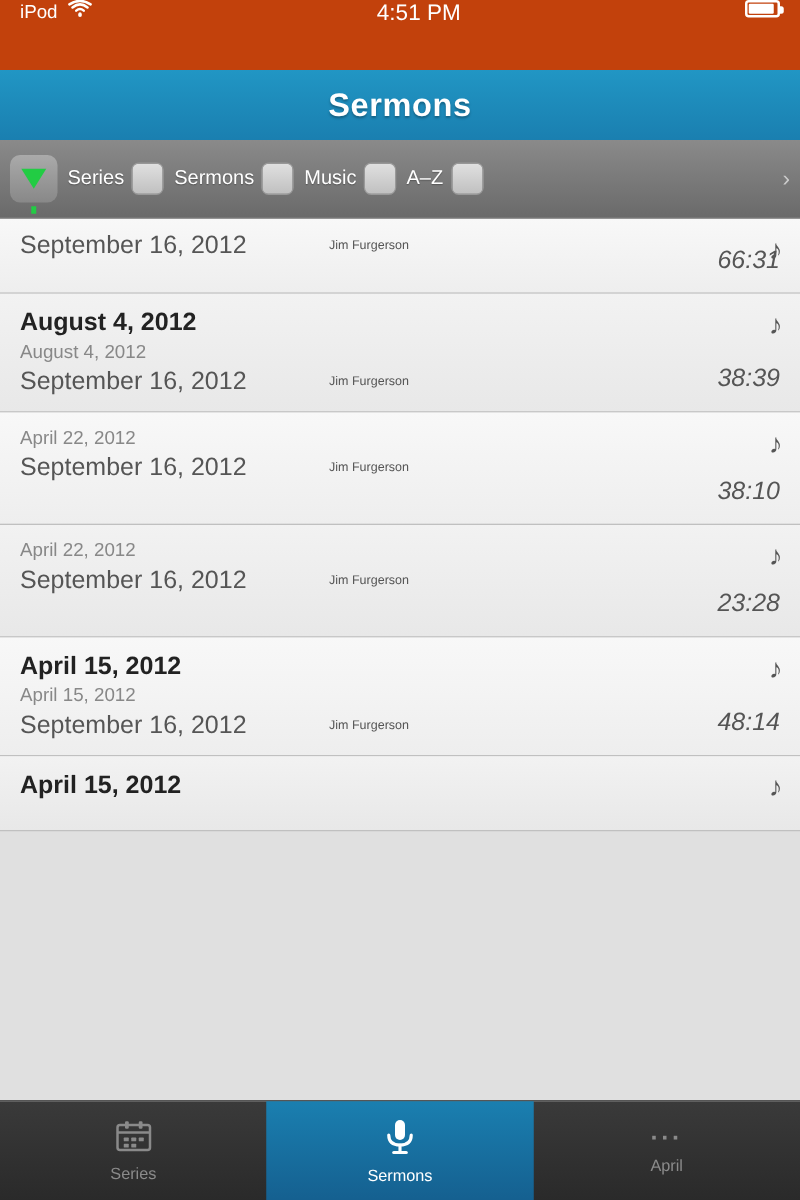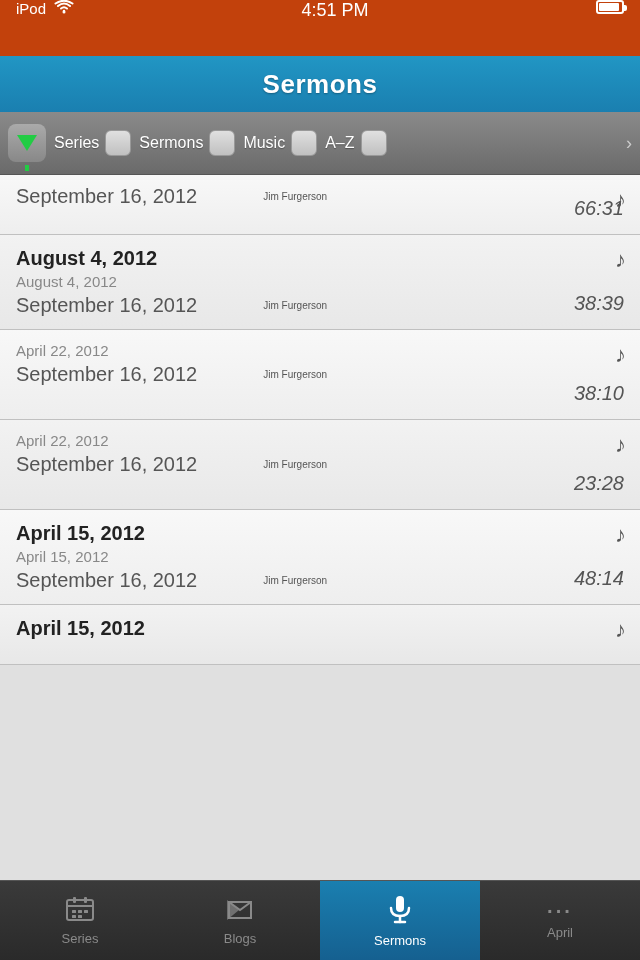--- a/index.html
+++ b/index.html
@@ -343,30 +343,20 @@
         <rect x="7" y="14" width="4" height="3" rx="0.5" fill="#8a8a8a"></rect>
         <rect x="13" y="14" width="4" height="3" rx="0.5" fill="#8a8a8a"></rect>
         <rect x="19" y="14" width="4" height="3" rx="0.5" fill="#8a8a8a"></rect>
         <rect x="7" y="19" width="4" height="3" rx="0.5" fill="#8a8a8a"></rect>
         <rect x="13" y="19" width="4" height="3" rx="0.5" fill="#8a8a8a"></rect>
       </svg>
     </span>
     <span class="tab-label-text">Series</span>
   </div>
 
-  <div class="tab-item">
-    <span class="tab-icon">
-      <svg width="30" height="26" viewBox="0 0 30 26" fill="none">
-        <path d="M4 6 L4 22 L26 22 L26 6 Z" stroke="#8a8a8a" stroke-width="2" fill="none"></path>
-        <path d="M4 6 L15 14 L26 6" stroke="#8a8a8a" stroke-width="2" fill="none"></path>
-        <polygon points="2,4 14,14 2,24" fill="#8a8a8a" opacity="0.7"></polygon>
-      </svg>
-    </span>
-    <span class="tab-label-text">Blogs</span>
-  </div>
 
   <div class="tab-item active">
     <span class="tab-icon">
       <svg width="30" height="30" viewBox="0 0 30 30" fill="none">
         <rect x="11" y="2" width="8" height="16" rx="4" fill="white"></rect>
         <path d="M6 14 Q6 22 15 22 Q24 22 24 14" stroke="white" stroke-width="2.5" fill="none" stroke-linecap="round"></path>
         <line x1="15" y1="22" x2="15" y2="28" stroke="white" stroke-width="2.5" stroke-linecap="round"></line>
         <line x1="10" y1="28" x2="20" y2="28" stroke="white" stroke-width="2.5" stroke-linecap="round"></line>
       </svg>
     </span>

